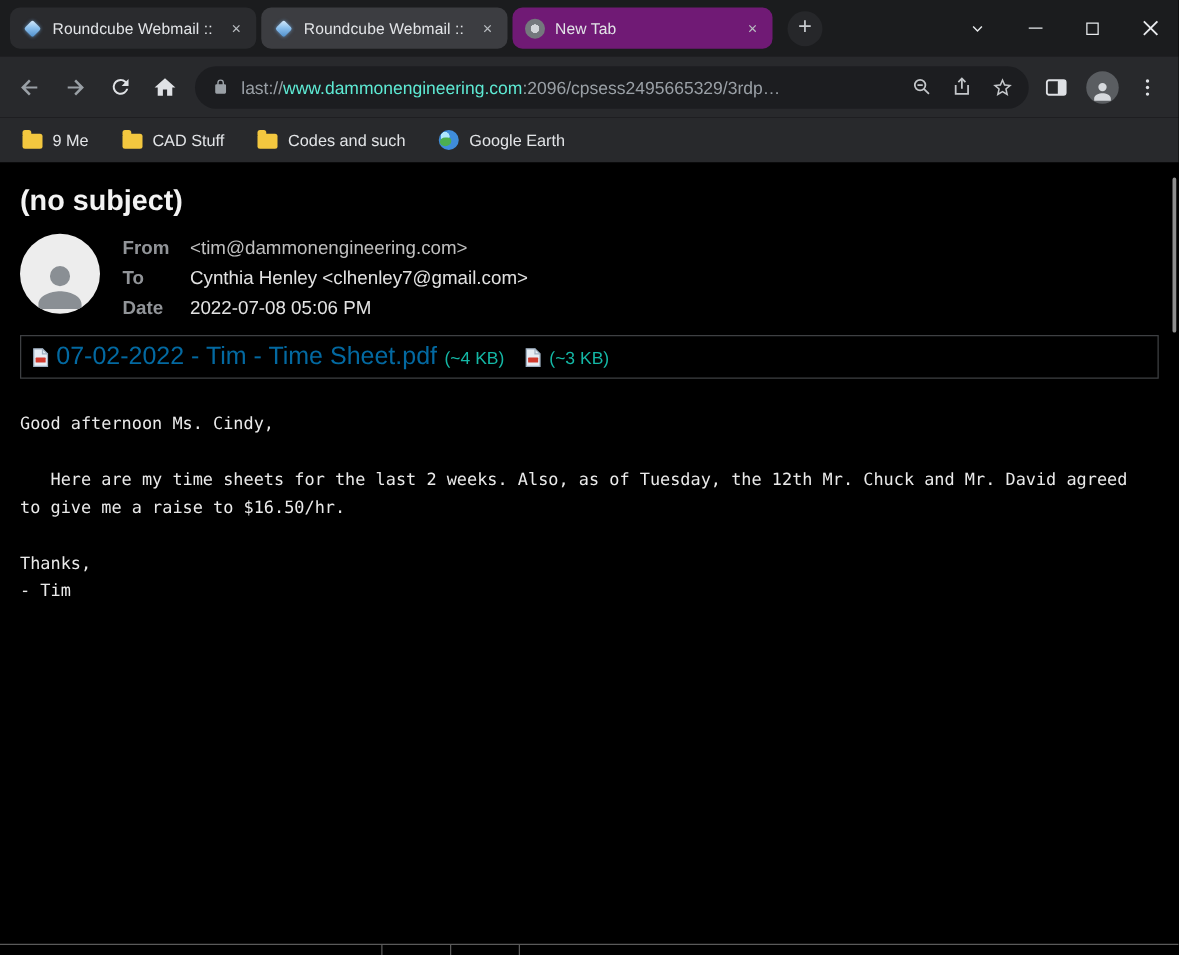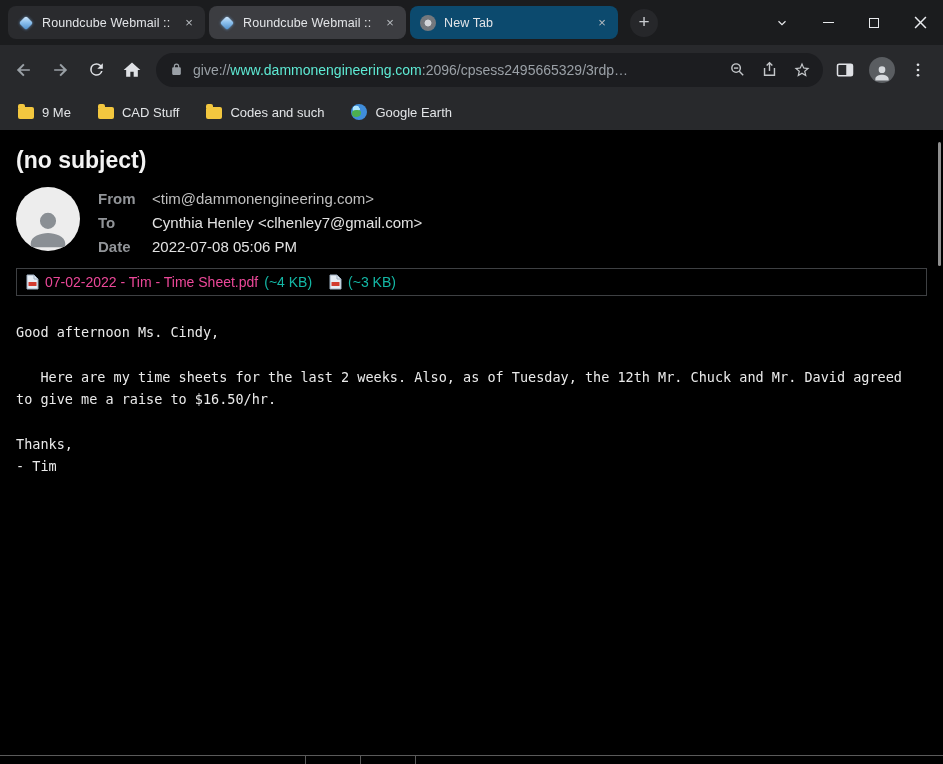--- a/index.html
+++ b/index.html
@@ -16,21 +16,21 @@
     height:45px; background:#1b1c1e; display:flex; align-items:center;
     padding-left:8px; flex:none;
   }
   .tab {
     display:flex; align-items:center; gap:8px; height:33px; width:197px;
     border-radius:8px; padding:0 8px 0 10px; margin-right:4px; flex:none;
     cursor:default;
   }
   .tab.t1 { background:#2a2b2e; }
   .tab.active { background:#3c3d41; }
-  .tab.t3 { background:#0c4a6e; width:208px; }
+  .tab.t3 { background:#701a75; width:208px; }
   .tab .title {
     flex:1; overflow:hidden; white-space:nowrap; font-size:12.5px;
     color:#e2e4e7; letter-spacing:.1px;
   }
   .tab-close {
     width:16px; height:16px; border-radius:50%; display:flex; align-items:center;
     justify-content:center; color:#b9bdc1; font-size:13px; line-height:1; flex:none;
   }
   .favicon { width:16px; height:16px; flex:none; position:relative; }
   .fav-roundcube::before {
@@ -119,21 +119,21 @@
   .hl { color:#919498; font-weight:700; }
   .hv { color:#e2e2e2; }
   .hv.from { color:#bfbfbf; }
 
   .attachments {
     margin-top:13px; border:1px solid #3e4043; display:flex; align-items:center;
     padding:5px 9px; gap:4px;
   }
   .attachment { display:flex; align-items:center; gap:6px; }
   .attachment + .attachment { margin-left:13px; }
-  .att-name { font-size:14px; color:#ec4899; }
+  .att-name { font-size:20px; color:#0369a1; }
   .att-size { font-size:14px; color:#14b8a6; }
 
   .body-pre {
     margin-top:25px; font-family:"DejaVu Sans Mono", monospace;
     font-size:13.5px; line-height:22.4px; color:#eaeaea; white-space:pre;
   }
 
   .scroll-thumb {
     position:absolute; right:2px; top:12px; width:3px; height:124px;
     background:#8f8f8f; border-radius:2px;
@@ -205,21 +205,21 @@
     <button class="nav-btn">
       <svg width="20" height="20" viewBox="0 0 24 24">
           <path d="M10 20v-6h4v6h5v-8h3L12 3 2 12h3v8z" fill="#dfe1e5"></path>
         </svg>
     </button>
 
     <div class="omnibox">
       <svg width="13" height="13" viewBox="0 0 24 24">
           <path d="M12 17a2 2 0 1 0 0-4 2 2 0 0 0 0 4zm6-9h-1V6a5 5 0 0 0-10 0v2H6a2 2 0 0 0-2 2v10a2 2 0 0 0 2 2h12a2 2 0 0 0 2-2V10a2 2 0 0 0-2-2zm-8.9-2a2.9 2.9 0 0 1 5.8 0v2H9.1z" fill="#9aa0a6"></path>
         </svg>
-      <span class="url-text"><span>give://</span><span class="url-host">www.dammonengineering.com</span><span>:2096/cpsess2495665329/3rdp…</span></span>
+      <span class="url-text"><span>last://</span><span class="url-host">www.dammonengineering.com</span><span>:2096/cpsess2495665329/3rdp…</span></span>
       <span class="omni-actions">
         <button class="icon-btn">
           <svg width="17" height="17" viewBox="0 0 24 24" fill="none" stroke="#c4c7ca" stroke-width="2">
               <circle cx="10" cy="10" r="6"></circle>
               <line x1="14.5" y1="14.5" x2="20" y2="20"></line>
               <line x1="7" y1="10" x2="13" y2="10"></line>
             </svg>
         </button>
         <button class="icon-btn">
           <svg width="17" height="17" viewBox="0 0 24 24" fill="none" stroke="#c4c7ca" stroke-width="2">

